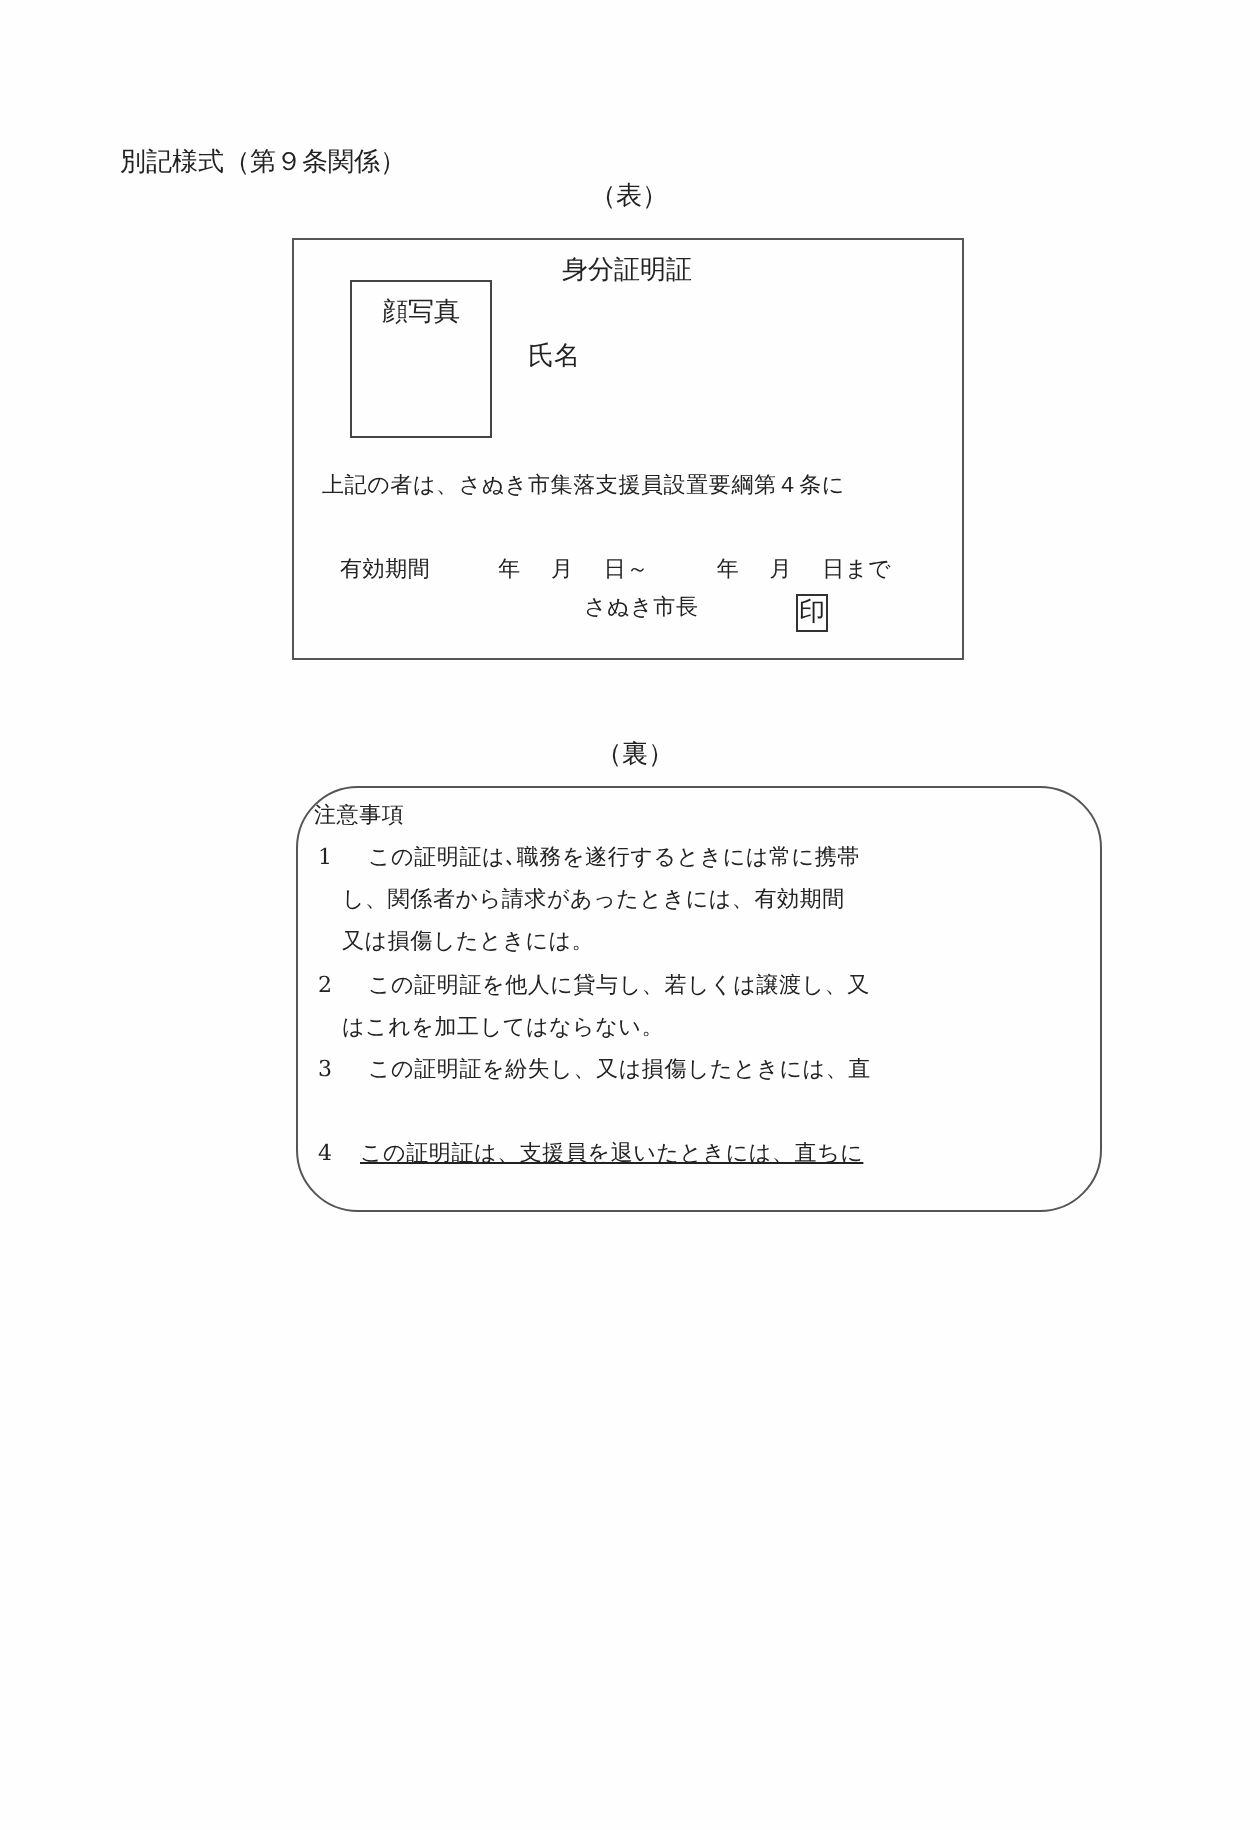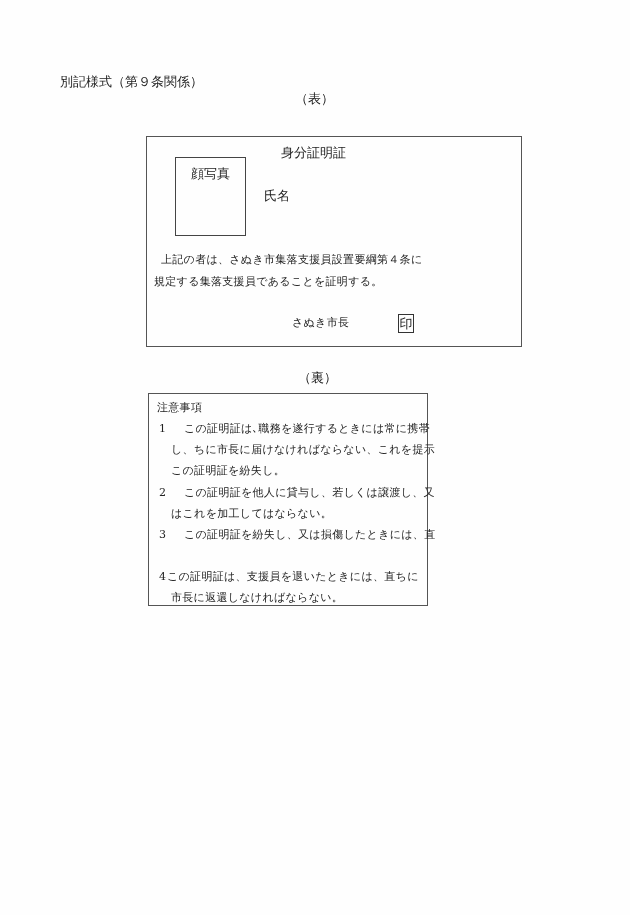--- a/index.html
+++ b/index.html
@@ -10,45 +10,44 @@
   .photo { position:absolute; border:1px solid #444; box-sizing:border-box; }
   .seal { position:absolute; border:1px solid #333; box-sizing:border-box; text-align:center; line-height:17px; font-size:13px; }
   .line { position:absolute; white-space:nowrap; font-size:11px; line-height:1; letter-spacing:0.3px; }
 </style>
 </head>
 <body>
 
 <div class="abs" style="left:60px;top:75px;font-size:13px;">別記様式（第９条関係）</div>
 <div class="abs" style="left:295px;top:92px;font-size:13px;">（表）</div>
 
-<div class="box" style="left:146px;top:136px;width:376px;height:211px;">
+<div class="box" style="left:146px;top:119px;width:336px;height:211px;">
   <div class="abs" style="left:134px;top:9px;">身分証明証</div>
   <div class="photo" style="left:28px;top:20px;width:71px;height:79px;">
     <div class="abs" style="left:15px;top:9px;">顔写真</div>
   </div>
   <div class="abs" style="left:117px;top:52px;">氏名</div>
   <div class="line" style="left:14px;top:117px;">上記の者は、さぬき市集落支援員設置要綱第４条に</div>
-  <div class="line" style="left:7px;top:139px;">規定する集落支援員であることを証明する。</div>
-  <div class="line" style="left:145px;top:180px;">さぬき市長</div>
+  <div class="line" style="left:23px;top:159px;">有効期間　　　年　 月　 日～　　　年　 月　 日まで</div>
+  <div class="line" style="left:145px;top:180px;font-family:Liberation Mono, monospace;">さぬき市長</div>
   <div class="seal" style="left:251px;top:177px;width:16px;height:19px;">印</div>
 </div>
 
 <div class="abs" style="left:298px;top:371px;font-size:13px;">（裏）</div>
 
-<div class="box" style="left:148px;top:393px;width:280px;height:213px;">
+<div class="box" style="left:148px;top:393px;width:403px;height:213px;border-radius:31px;">
   <div class="line" style="left:8px;top:8px;">注意事項</div>
 
   <div class="line" style="left:10px;top:29px;">1</div>
   <div class="line" style="left:35px;top:29px;text-align:right;">この証明証は､職務を遂行するときには常に携帯</div>
-  <div class="line" style="left:22px;top:50px;">し、ちに市長に届けなければならない、これを提示</div>
-  <div class="line" style="left:22px;top:71px;">この証明証を紛失し。</div>
+  <div class="line" style="left:22px;top:50px;">し、関係者から請求があったときには、有効期間</div>
+  <div class="line" style="left:22px;top:71px;">又は損傷したときには。</div>
 
   <div class="line" style="left:10px;top:93px;">2</div>
   <div class="line" style="left:22px;top:114px;">はこれを加工してはならない。</div>
   <div class="line" style="left:35px;top:93px;">この証明証を他人に貸与し、若しくは譲渡し、又</div>
 
   <div class="line" style="left:10px;top:135px;">3</div>
   <div class="line" style="left:35px;top:135px;text-align:right;">この証明証を紛失し、又は損傷したときには、直</div>
 
   <div class="line" style="left:10px;top:177px;">4</div>
-  <div class="line" style="left:18px;top:177px;">この証明証は、支援員を退いたときには、直ちに</div>
-  <div class="line" style="left:22px;top:198px;">市長に返還しなければならない。</div>
+  <div class="line" style="left:31px;top:177px;text-decoration:underline;">この証明証は、支援員を退いたときには、直ちに</div>
 </div>
 
 </body></html>

